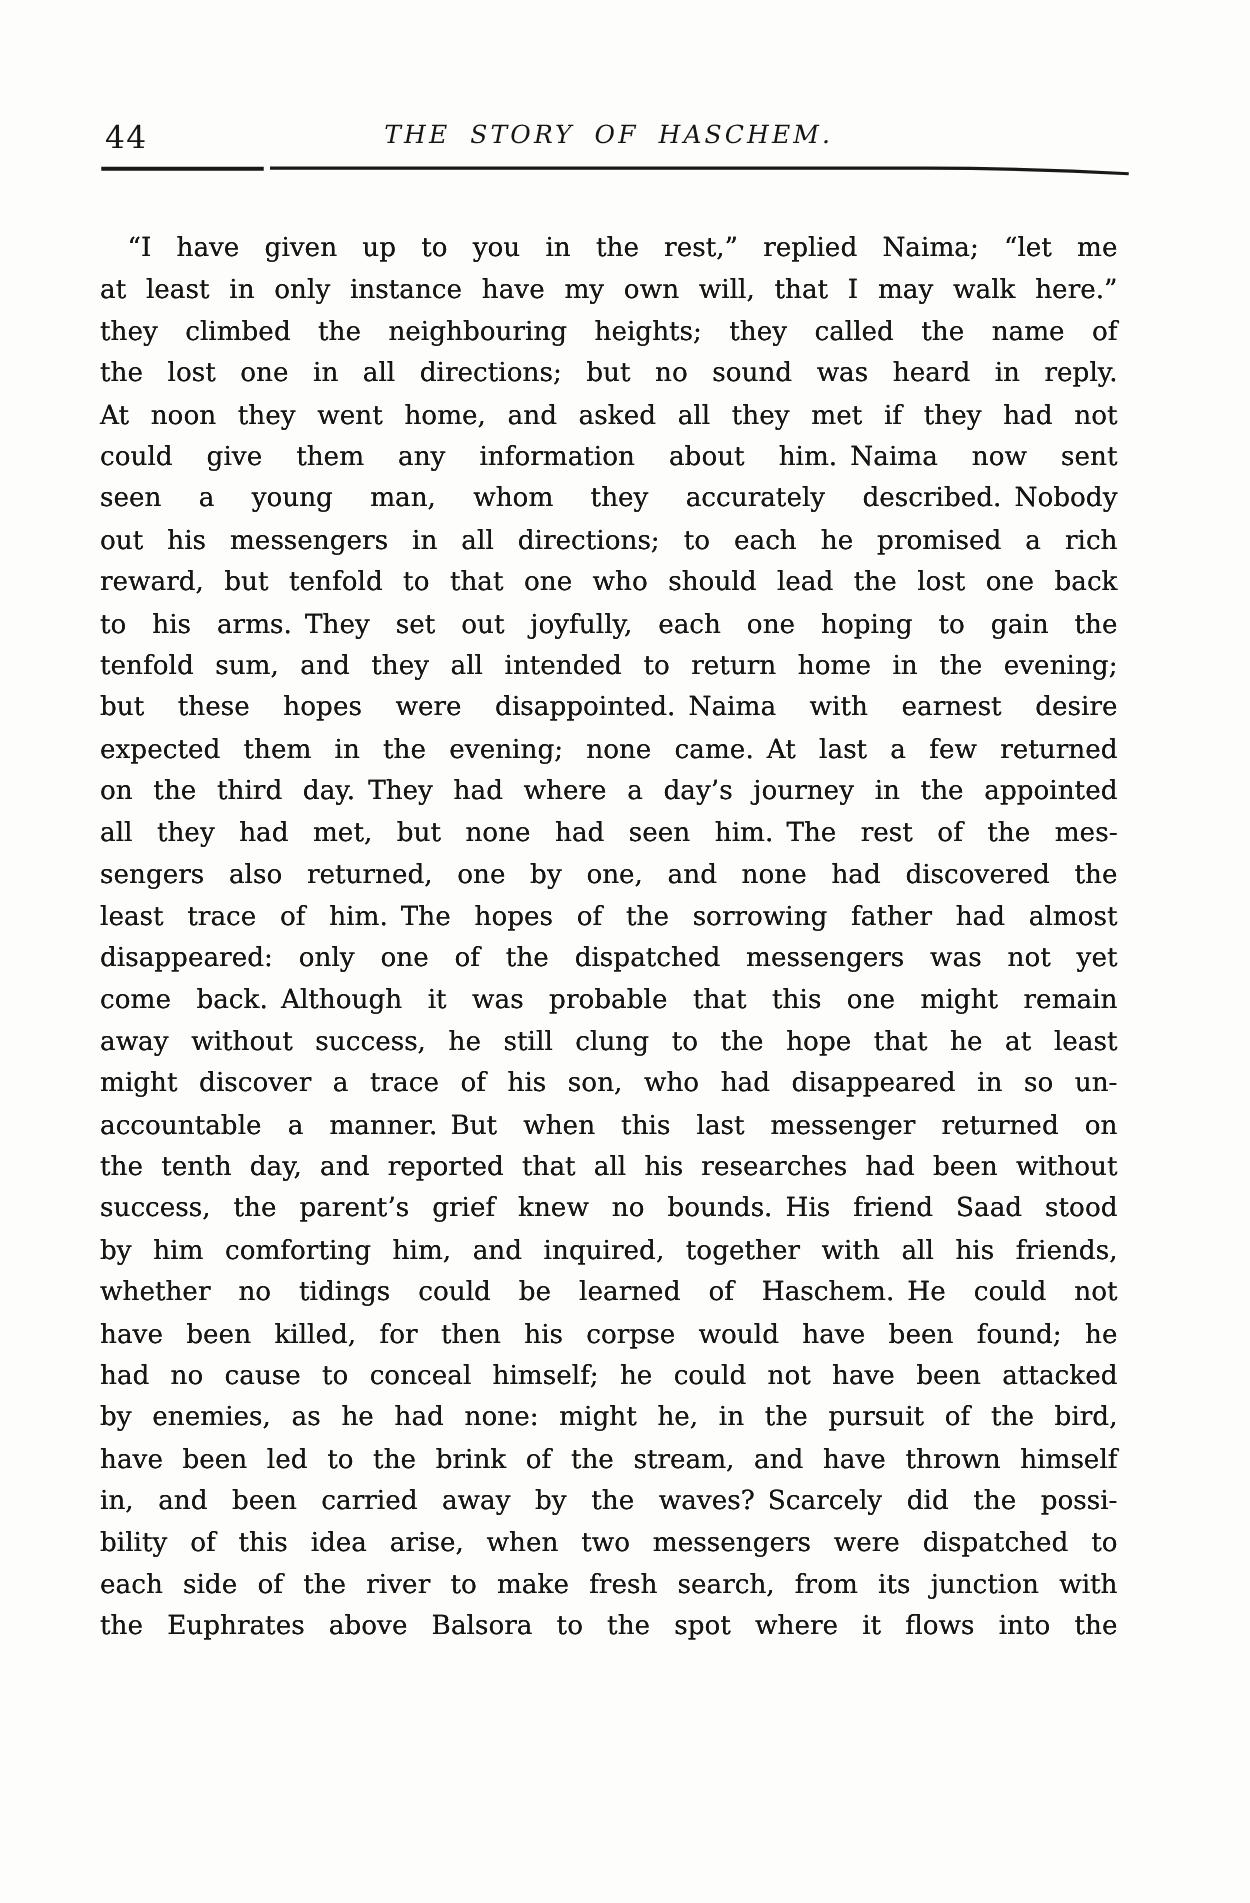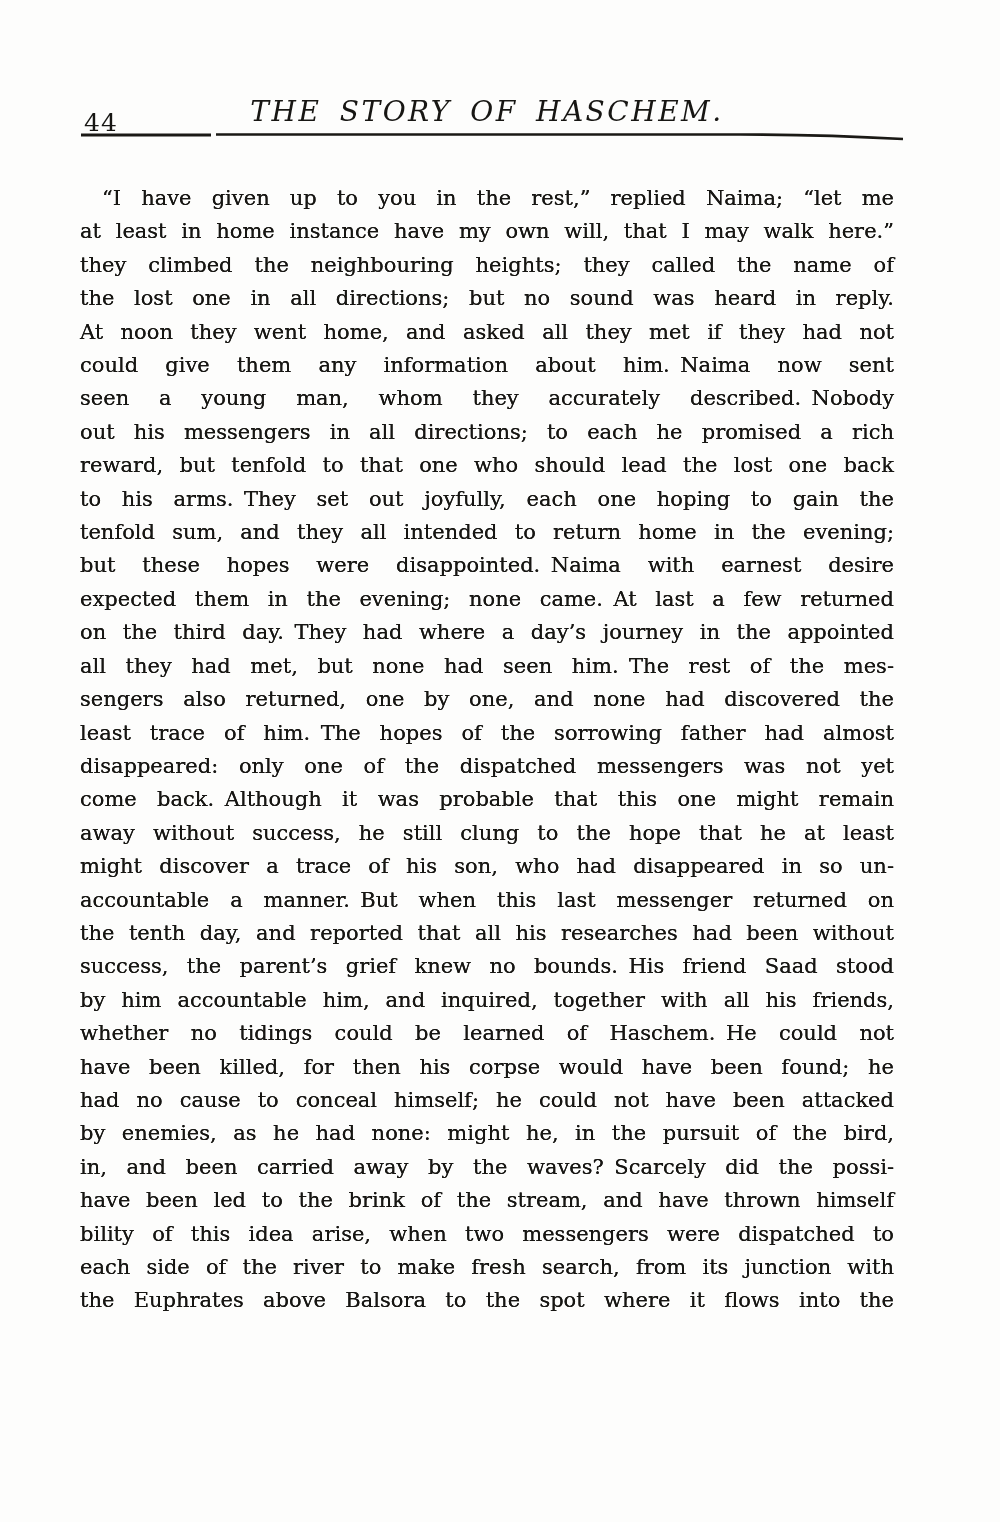--- a/index.html
+++ b/index.html
@@ -18,28 +18,28 @@
     top: 94px;
     width: 814px;
   }
   .page-header {
     position: relative;
     height: 36px;
   }
   .page-number {
     position: absolute;
     left: 4px;
-    top: 14px;
+    top: 1px;
     font-size: 25px;
     letter-spacing: 1px;
   }
   .running-title {
     text-align: center;
     font-style: italic;
-    font-size: 28px;
+    font-size: 20px;
     letter-spacing: 2.5px;
     word-spacing: 7px;
     padding-top: 1px;
   }
   .header-rule { display: block; overflow: visible; }
   .page-body { margin-top: 15px; }
   .paragraph { margin: 0; }
   .line {
     font-size: 21px;
     line-height: 33.4px;
@@ -61,21 +61,21 @@
     </div>
 
     <svg class="header-rule" width="828" height="12" viewBox="0 0 828 12">
       <path d="M1 5 H131" stroke="#1a1915" stroke-width="3.2" fill="none"></path>
       <path d="M136 4.5 H660 Q740 4.5 823 9" stroke="#1a1915" stroke-width="2.6" fill="none"></path>
     </svg>
 
     <div class="page-body">
         <div class="paragraph">
           <div class="line indent">“I have given up to you in the rest,” replied Naima; “let me</div>
-          <div class="line">at least in home instance have my own will, that I may walk here.”</div>
+          <div class="line">at least in only instance have my own will, that I may walk here.”</div>
         </div>
         <div class="paragraph">
           <div class="line">they climbed the neighbouring heights; they called the name of</div>
           <div class="line">the lost one in all directions; but no sound was heard in reply.</div>
           <div class="line">At noon they went home, and asked all they met if they had not</div>
           <div class="line">could give them any information about him. Naima now sent</div>
           <div class="line">seen a young man, whom they accurately described. Nobody</div>
           <div class="line">out his messengers in all directions; to each he promised a rich</div>
           <div class="line">reward, but tenfold to that one who should lead the lost one back</div>
           <div class="line">to his arms. They set out joyfully, each one hoping to gain the</div>
@@ -86,27 +86,27 @@
           <div class="line">all they had met, but none had seen him. The rest of the mes-</div>
           <div class="line">sengers also returned, one by one, and none had discovered the</div>
           <div class="line">least trace of him. The hopes of the sorrowing father had almost</div>
           <div class="line">disappeared: only one of the dispatched messengers was not yet</div>
           <div class="line">come back. Although it was probable that this one might remain</div>
           <div class="line">away without success, he still clung to the hope that he at least</div>
           <div class="line">might discover a trace of his son, who had disappeared in so un-</div>
           <div class="line">accountable a manner. But when this last messenger returned on</div>
           <div class="line">the tenth day, and reported that all his researches had been without</div>
           <div class="line">success, the parent’s grief knew no bounds. His friend Saad stood</div>
-          <div class="line">by him accountable him, and inquired, together with all his friends,</div>
+          <div class="line">by him comforting him, and inquired, together with all his friends,</div>
           <div class="line">whether no tidings could be learned of Haschem. He could not</div>
           <div class="line">have been killed, for then his corpse would have been found; he</div>
           <div class="line">had no cause to conceal himself; he could not have been attacked</div>
           <div class="line">by enemies, as he had none: might he, in the pursuit of the bird,</div>
+          <div class="line">have been led to the brink of the stream, and have thrown himself</div>
           <div class="line">in, and been carried away by the waves? Scarcely did the possi-</div>
-          <div class="line">have been led to the brink of the stream, and have thrown himself</div>
           <div class="line">bility of this idea arise, when two messengers were dispatched to</div>
           <div class="line">each side of the river to make fresh search, from its junction with</div>
           <div class="line">the Euphrates above Balsora to the spot where it flows into the</div>
         </div>
       </div>
 
   </div>
 </div>
 
 </body></html>

